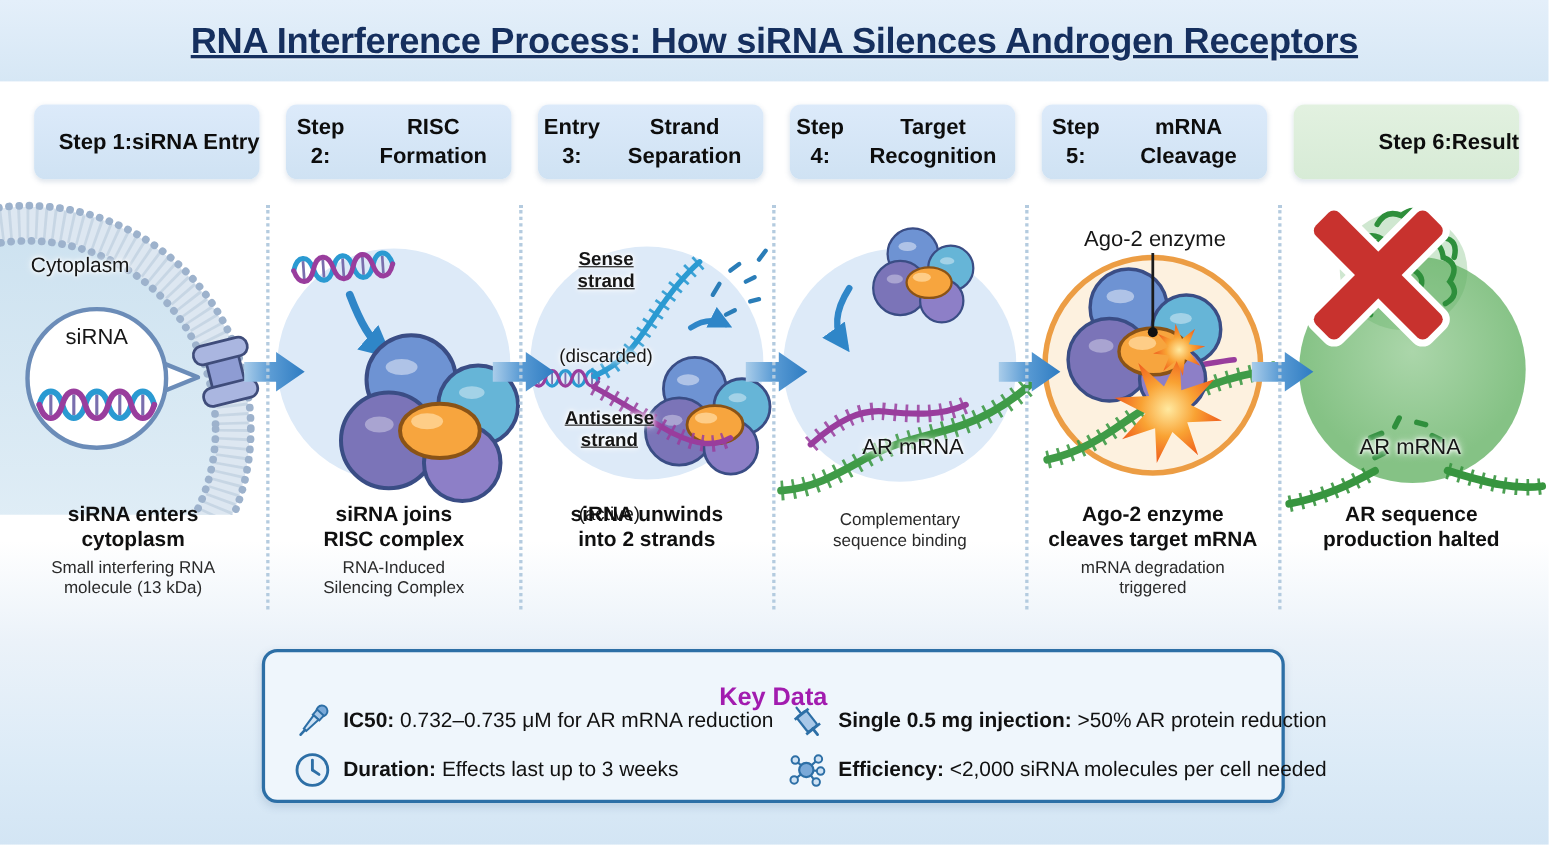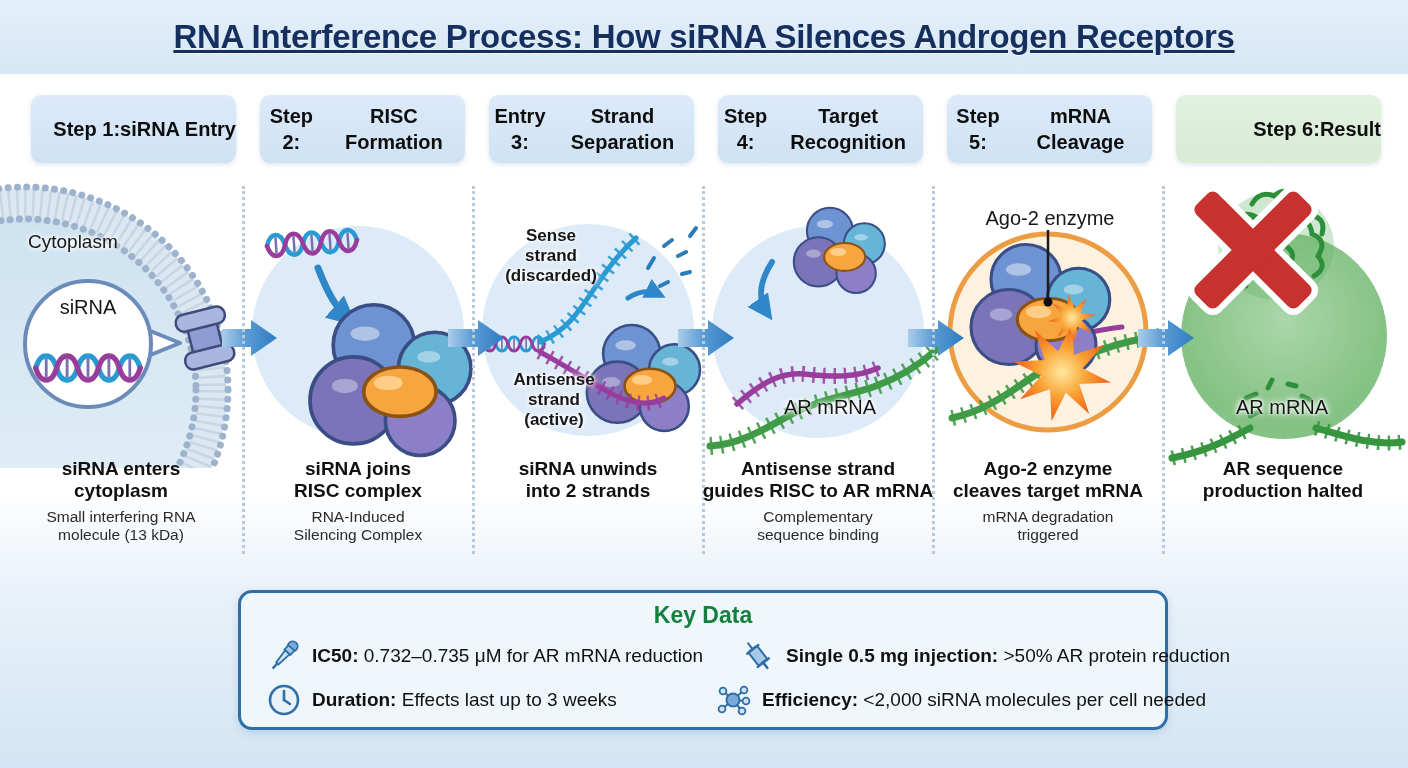--- a/index.html
+++ b/index.html
@@ -38,48 +38,48 @@
   .separator{
     position:absolute; top:186px; height:368px; width:0;
     border-left:3px dotted #b4cbdf;
   }
   
   .panel-label{
     position:absolute; color:#161616; text-align:center;
     text-shadow:0 0 5px #fff,0 0 9px #fff,0 0 3px #fff;
     line-height:1.18;
   }
-  .panel-label .b{ font-weight:bold; display:block; }
-  .panel-label .n{ font-weight:bold; display:block; }
+  .panel-label .b{ font-weight:bold; display:block;text-decoration:underline; }
+  .panel-label .n{ font-weight:normal; display:block;margin-top:48px; }
   
   .caption{
     position:absolute; top:458px; width:250px; text-align:center; color:#101010;
   }
   .caption .cap-title{ font-size:19px; font-weight:bold; line-height:1.15; }
   .caption .cap-title span{ display:block; }
   .caption .cap-sub{ font-size:15.5px; color:#2a2a2a; line-height:1.2; margin-top:6px; }
   .caption .cap-sub span{ display:block; }
   
   .keydata{
     position:absolute; left:238px; top:590px; width:930px; height:140px;
     background:#eff6fc; border:3.5px solid #2d6fa6; border-radius:14px;
     box-shadow:0 3px 8px rgba(60,95,140,.18);
   }
   .kd-title{
-    text-align:center; font-size:23px; font-weight:bold; color:#15803d; margin-top:9px;
+    text-align:center; font-size:23px; font-weight:bold; color:#a21caf; margin-top:27px;
   }
   .kd-item{
     position:absolute; display:flex; align-items:center; height:38px;
   }
   .kd-item .kd-icon{ width:38px; height:38px; flex:0 0 38px; display:flex; align-items:center; justify-content:center; }
   .kd-item p{ font-size:19px; color:#111; margin-left:9px; white-space:nowrap; }
   .kd-item p .lbl{ font-weight:bold; }
   .kd-1{ left:24px;  top:44px; }
   .kd-2{ left:24px;  top:88px; }
-  .kd-3{ left:498px; top:44px; }
+  .kd-3{ left:474px; top:44px; }
   .kd-4{ left:474px; top:88px; }
 </style>
 </head>
 <body>
 
 <div class="stage">
 
   <svg class="artwork" width="1408" height="768" viewBox="0 0 1408 768">
     <defs>
       <clipPath id="panelClip">
@@ -323,24 +323,20 @@
         <span>Silencing Complex</span>
       </div>
   </div>
   <div class="caption" style="left:463px">
     <div class="cap-title">
         <span>siRNA unwinds</span>
         <span>into 2 strands</span>
       </div>
   </div>
   <div class="caption" style="left:693px">
-    <div class="cap-title">
-        <span>Antisense strand</span>
-        <span>guides RISC to AR mRNA</span>
-      </div>
     <div class="cap-sub">
         <span>Complementary</span>
         <span>sequence binding</span>
       </div>
   </div>
   <div class="caption" style="left:923px">
     <div class="cap-title">
         <span>Ago-2 enzyme</span>
         <span>cleaves target mRNA</span>
       </div>

